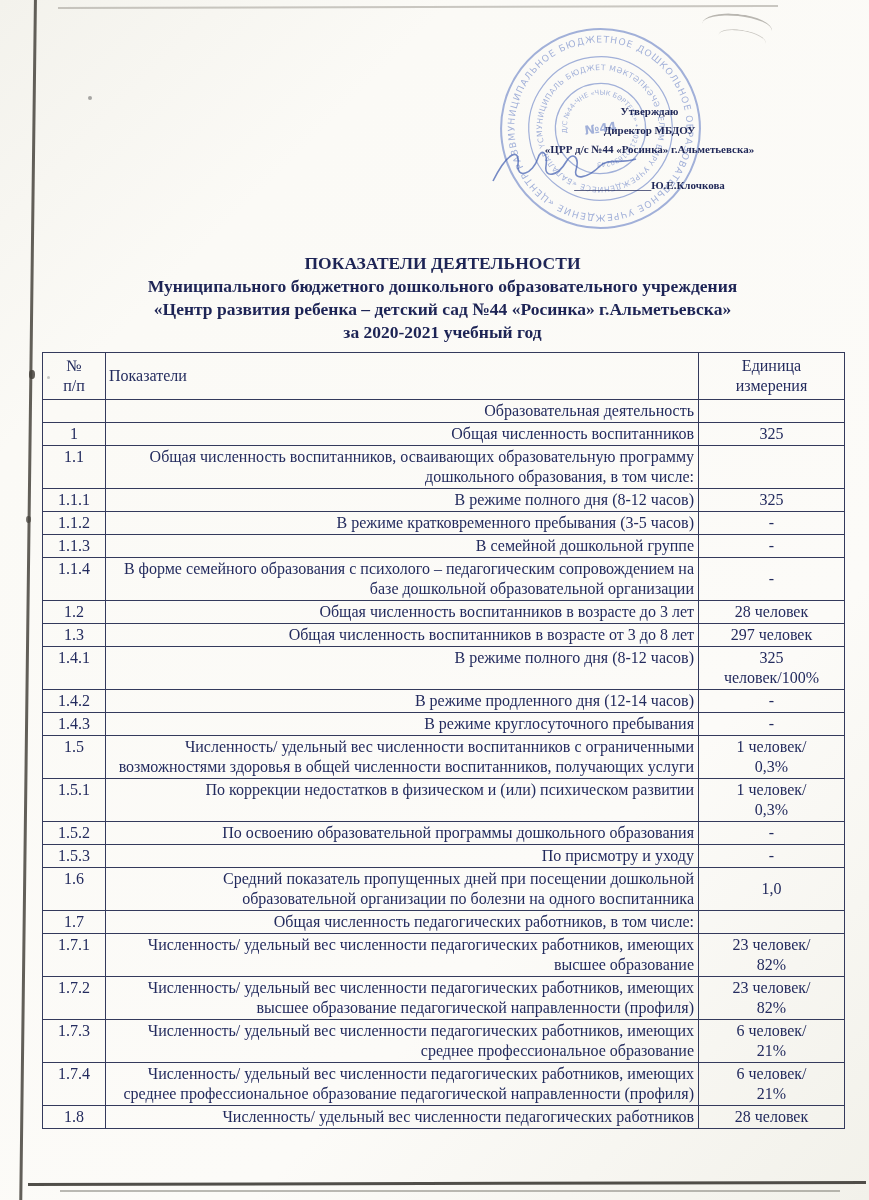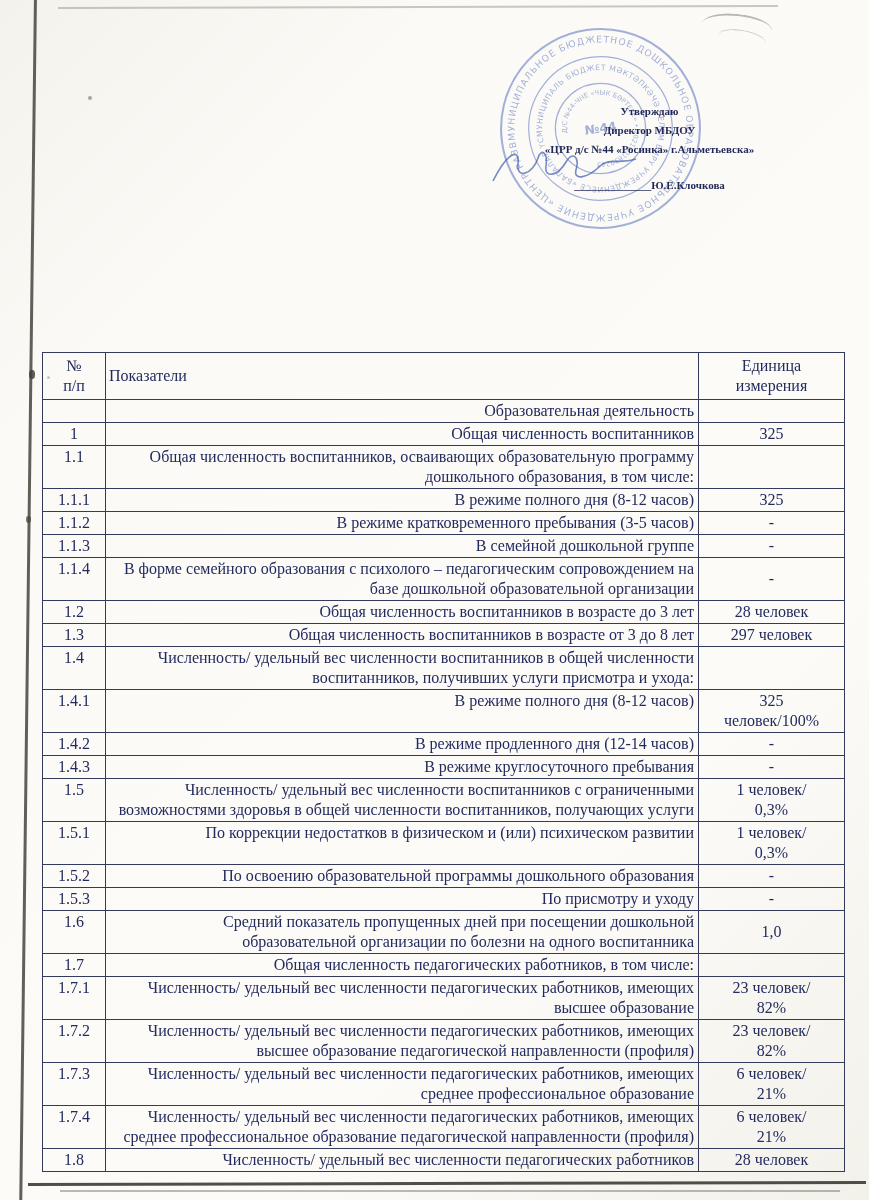--- a/index.html
+++ b/index.html
@@ -99,20 +99,26 @@
     <path d="M5,35 C20,5 32,2 30,18 C28,34 45,28 50,12 C53,2 60,6 58,20 C56,33 70,30 78,16 C84,5 92,10 88,24 C85,35 100,32 112,20 C120,12 132,18 148,13" fill="none" stroke="#3f5cb0" stroke-width="1.6"></path>
   </svg>
 
   <div class="approval">
     <div>Утверждаю</div>
     <div>Директор МБДОУ</div>
     <div>«ЦРР д/с №44 «Росинка» г.Альметьевска»</div>
     <div class="line4">______________Ю.Е.Клочкова</div>
   </div>
 
+  <div class="title">
+    <div>ПОКАЗАТЕЛИ ДЕЯТЕЛЬНОСТИ</div>
+    <div>Муниципального бюджетного дошкольного образовательного учреждения</div>
+    <div>«Центр развития ребенка – детский сад №44 «Росинка» г.Альметьевска»</div>
+    <div>за 2020-2021 учебный год</div>
+  </div>
 
   <table class="indicators">
     <thead>
       <tr>
         <th class="num">№
 п/п</th>
         <th class="ind">Показатели</th>
         <th class="unit">Единица
 измерения</th>
       </tr>
@@ -157,25 +163,20 @@
           <td class="num">1.2</td>
           <td class="ind">Общая численность воспитанников в возрасте до 3 лет</td>
           <td class="unit">28 человек</td>
         </tr>
         <tr>
           <td class="num">1.3</td>
           <td class="ind">Общая численность воспитанников в возрасте от 3 до 8 лет</td>
           <td class="unit">297 человек</td>
         </tr>
         <tr>
-          <td class="num">1.4</td>
-          <td class="ind">Численность/ удельный вес численности воспитанников в общей численности воспитанников, получивших услуги присмотра и ухода:</td>
-          <td class="unit"></td>
-        </tr>
-        <tr>
           <td class="num">1.4.1</td>
           <td class="ind">В режиме полного дня (8-12 часов)</td>
           <td class="unit">325
 человек/100%</td>
         </tr>
         <tr>
           <td class="num">1.4.2</td>
           <td class="ind">В режиме продленного дня (12-14  часов)</td>
           <td class="unit">-</td>
         </tr>

